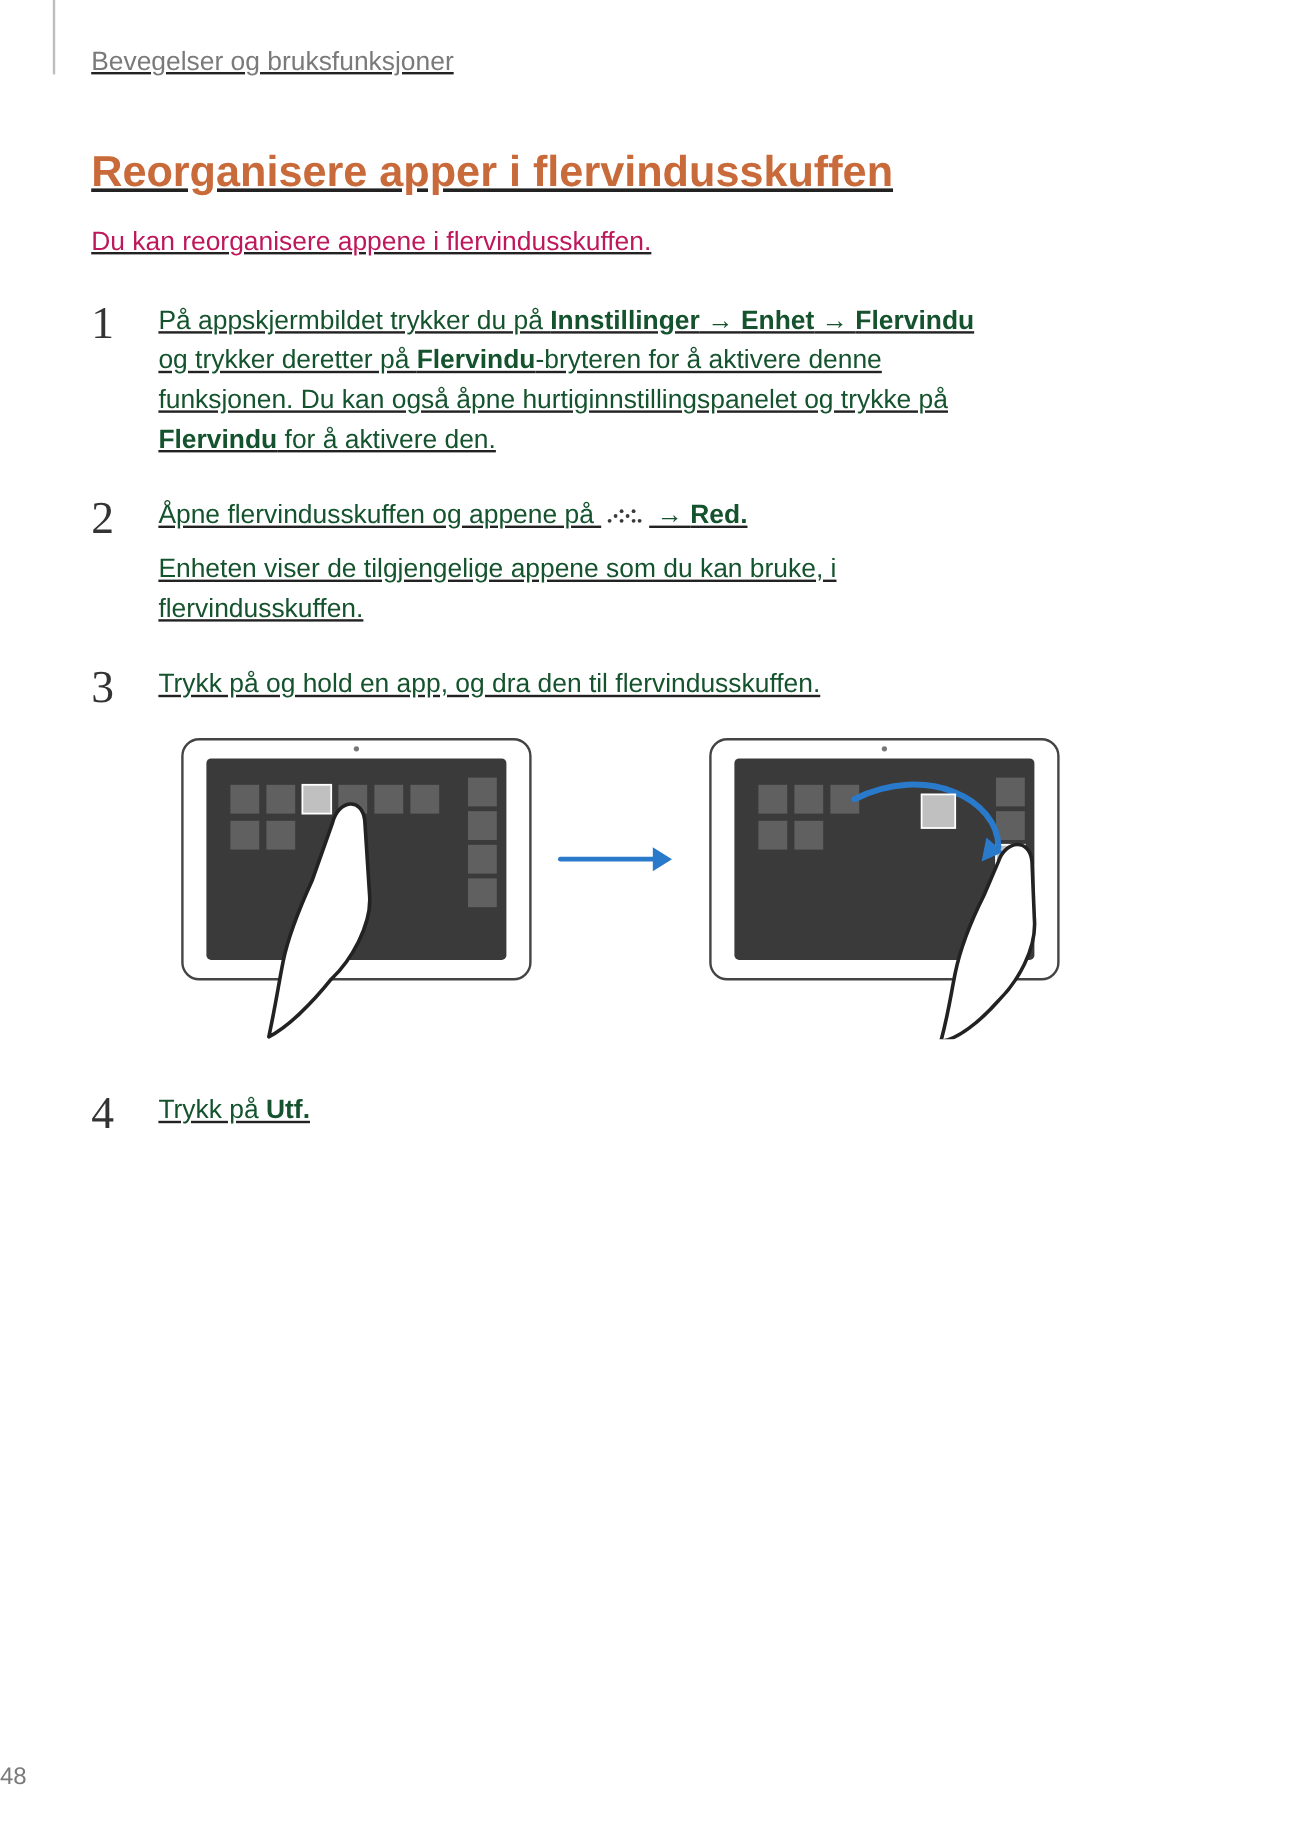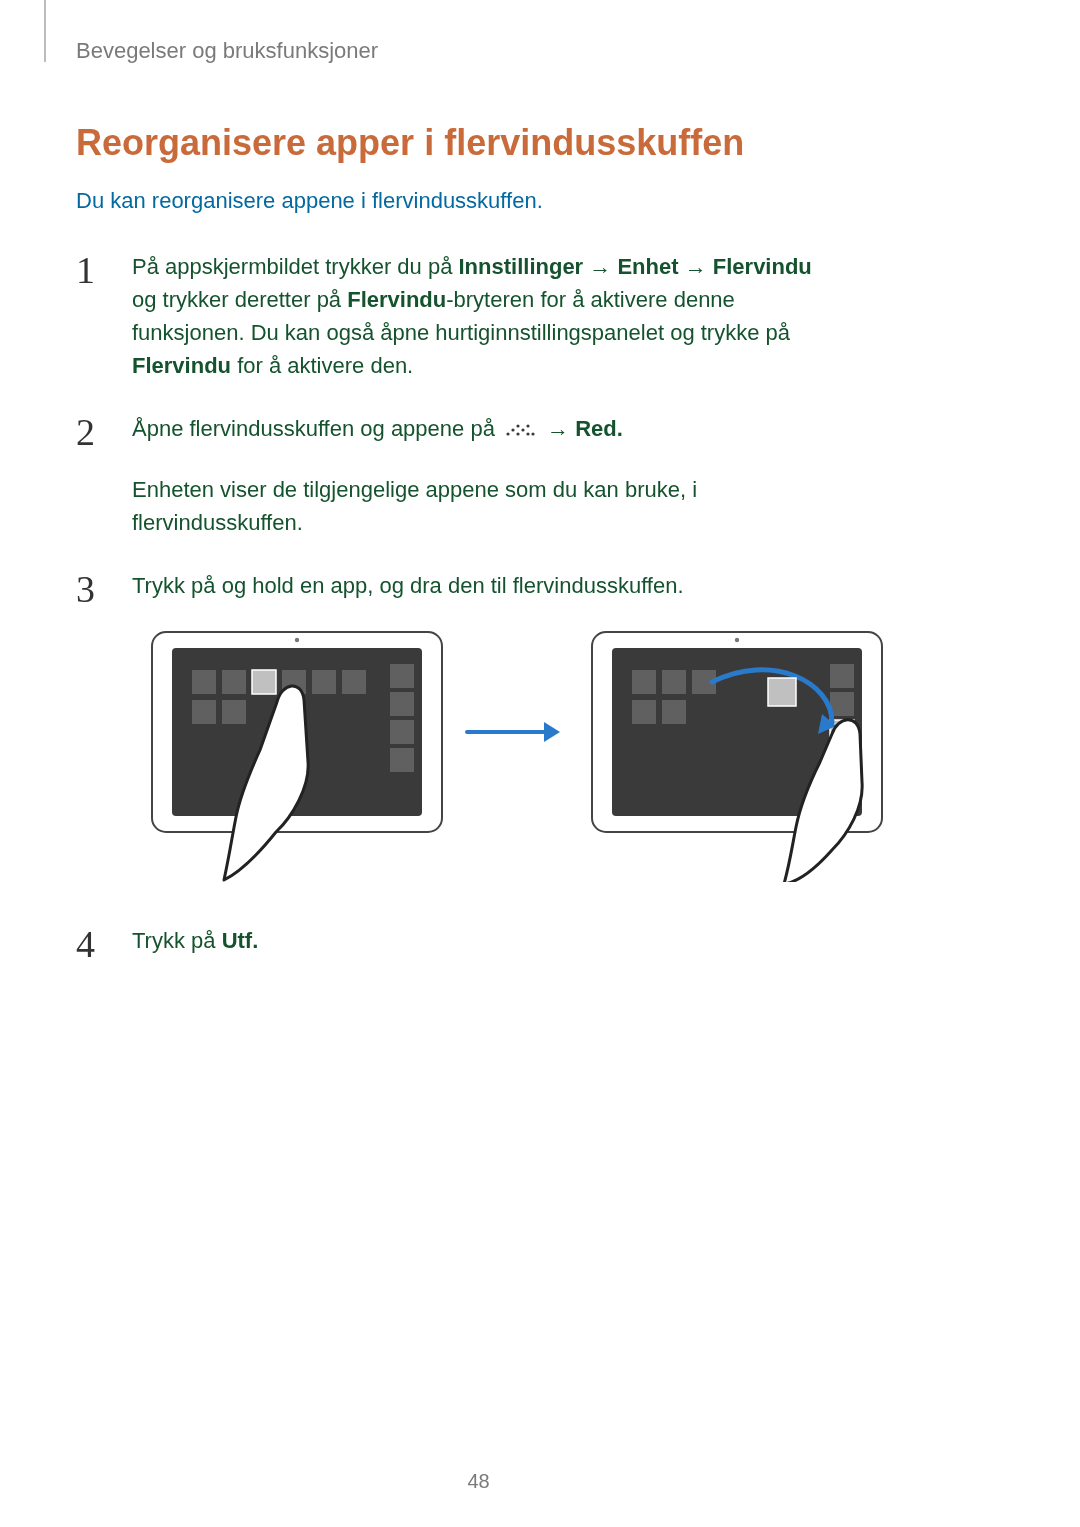--- a/index.html
+++ b/index.html
@@ -10,20 +10,21 @@
     background: #fff;
     font-family: "Segoe UI", "Helvetica Neue", Arial, sans-serif;
     color: #222;
   }
   .page {
     position: relative;
     width: 914px;
     height: 1527px;
     padding: 36px 76px 0 76px;
     box-sizing: border-box;
+    text-decoration: underline;
   }
   .header-rule {
     position: absolute;
     left: 44px;
     top: 0;
     width: 2px;
     height: 62px;
     background: #bdbdbd;
   }
   .chapter {
@@ -33,21 +34,21 @@
     margin-bottom: 58px;
   }
   h2.section {
     font-size: 36px;
     font-weight: 700;
     color: #c96a3a;
     margin: 1px 0 24px 0;
   }
   .intro {
     font-size: 22px;
-    color: #0369a1;
+    color: #be185d;
     margin: 0 0 36px 0;
   }
   ol.steps {
     list-style: none;
     margin: 0;
     padding: 0;
     counter-reset: step;
   }
   ol.steps > li {
     position: relative;
@@ -64,21 +65,21 @@
     left: 0;
     top: -8px;
     font-size: 38px;
     font-weight: 400;
     color: #333;
     font-family: Georgia, "Times New Roman", serif;
   }
   .b { font-weight: 700; }
   .sub {
     display: block;
-    margin-top: 28px;
+    margin-top: 12px;
     font-size: 22px;
   }
   .dots-icon {
     display: inline-flex;
     align-items: center;
     justify-content: center;
     width: 40px;
     position: relative;
     top: 2px;
   }
@@ -86,24 +87,23 @@
   .arrow { font-weight: 400; }
   .illustration {
     display: block;
     margin: 20px auto 42px auto;
   }
   .page-num {
     position: absolute;
     left: 0;
     right: 0;
     bottom: 34px;
-    text-align: center;
+    text-align: left;
     font-size: 20px;
     color: #7a7a7a;
-    padding-left: 43px;
   }
 </style>
 </head>
 <body>
 
 <div class="page">
   <div class="header-rule"></div>
   <div class="chapter">Bevegelser og bruksfunksjoner</div>
 
   <h2 class="section">Reorganisere apper i flervindusskuffen</h2>

